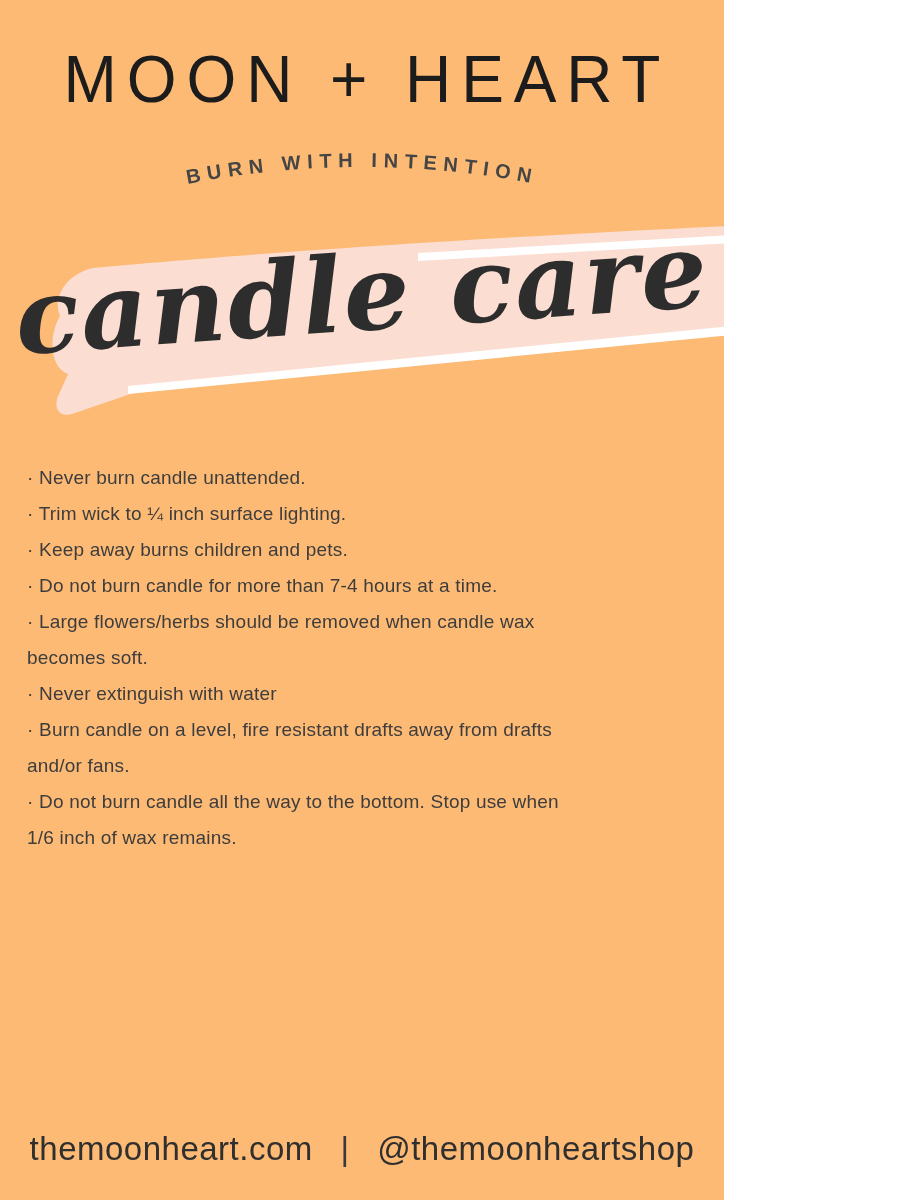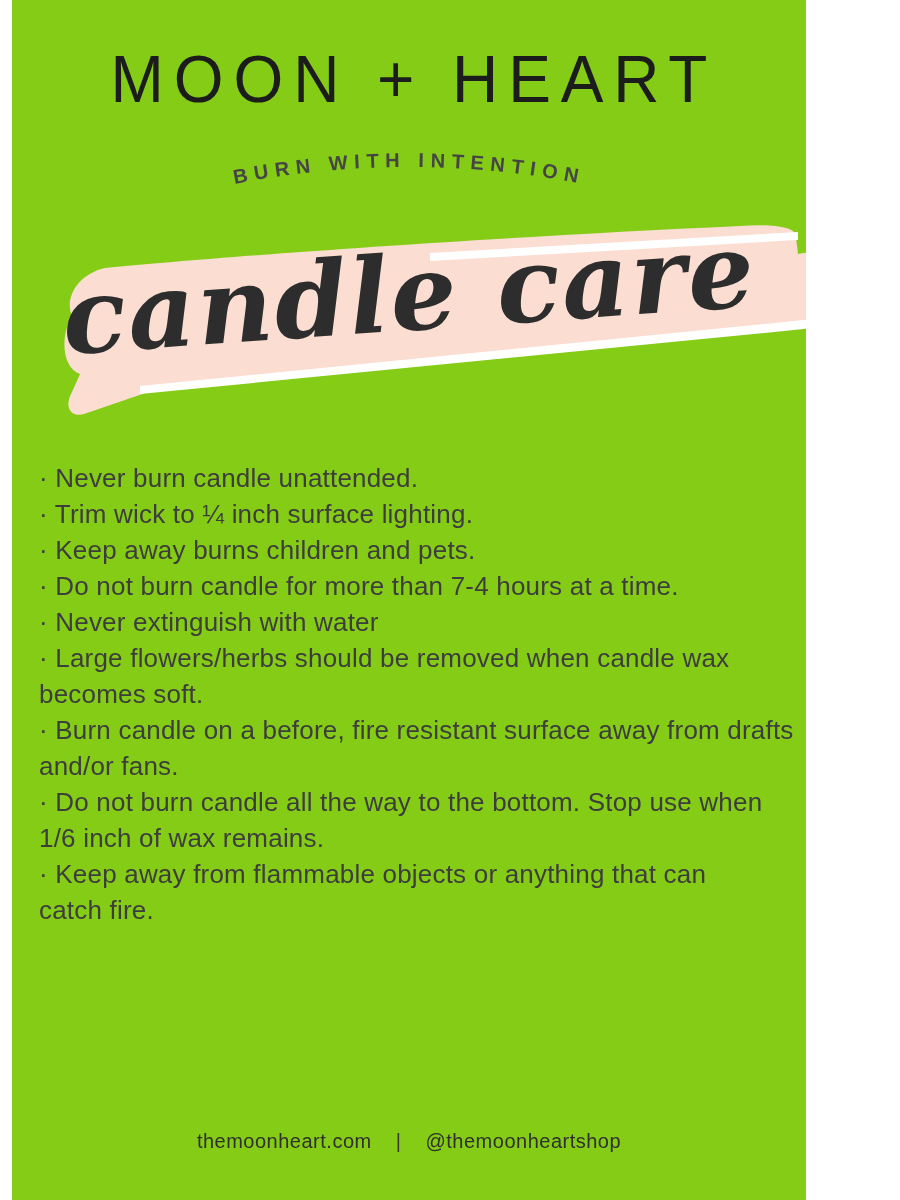--- a/index.html
+++ b/index.html
@@ -1,23 +1,22 @@
 <!DOCTYPE html>
 <html><head>
 <meta charset="utf-8">
 <style>
   html, body { margin: 0; padding: 0; background: #ffffff; }
   .page {
     position: relative;
-    width: 794px;
+    width: 724px;
     height: 1200px;
-    background: #84cc16;
+    background: #fdba74;
     overflow: hidden;
     font-family: "Liberation Sans", sans-serif;
-    margin-left: 12px;
   }
 
   
   .brand-logo {
     position: absolute;
     top: 42px;
     left: 0;
     width: 100%;
     margin: 0;
     text-align: center;
@@ -71,38 +70,38 @@
     white-space: nowrap;
   }
 
   
   .care-list {
     position: absolute;
     top: 460px;
     left: 27px;
     width: 848px;
     color: #3d3d3d;
-    font-size: 26px;
+    font-size: 19px;
     line-height: 36px;
     letter-spacing: 0.2px;
   }
   .care-item {
     white-space: pre-line;
     margin: 0;
     padding: 0;
   }
 
   
   .footer {
     position: absolute;
     top: 1130px;
     left: 0;
     width: 100%;
     text-align: center;
-    font-size: 20px;
+    font-size: 33px;
     color: #2f2f2f;
     letter-spacing: 0.5px;
   }
   .footer .sep { margin: 0 18px; color: #3a3a3a; }
 </style>
 </head>
 <body>
 
 <div class="page">
 
@@ -137,29 +136,27 @@
     <path fill="#ffffff" d="M 90 170 L 815 98 L 816 107 L 90 178 Z"></path>
   </svg>
 
   <div class="script-title">candle care</div>
 
   <main class="care-list">
     <div class="care-item">· Never burn candle unattended.</div>
     <div class="care-item">· Trim wick to ¼ inch surface lighting.</div>
     <div class="care-item">· Keep away burns children and pets.</div>
     <div class="care-item">· Do not burn candle for more than 7-4 hours at a time.</div>
-    <div class="care-item">· Never extinguish with water</div>
     <div class="care-item">· Large flowers/herbs should be removed when candle wax
 becomes soft.</div>
-    <div class="care-item">· Burn candle on a before, fire resistant surface away from drafts
+    <div class="care-item">· Never extinguish with water</div>
+    <div class="care-item">· Burn candle on a level, fire resistant drafts away from drafts
 and/or fans.</div>
     <div class="care-item">· Do not burn candle all the way to the bottom. Stop use when
 1/6 inch of wax remains.</div>
-    <div class="care-item">· Keep away from flammable objects or anything that can
-catch fire.</div>
   </main>
 
   <footer class="footer">
     <span>themoonheart.com</span>
     <span class="sep">|</span>
     <span>@themoonheartshop</span>
   </footer>
 
 </div>
 

